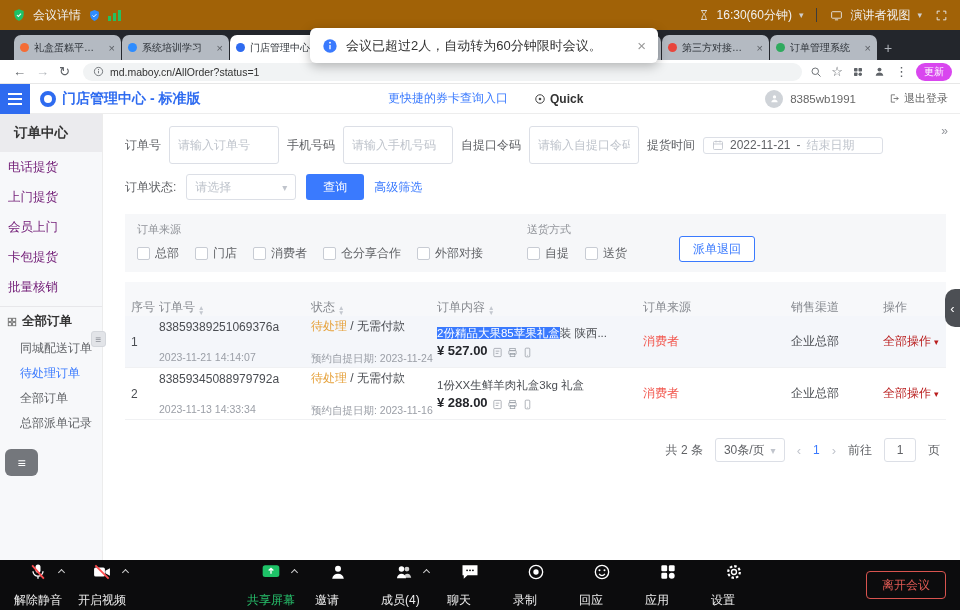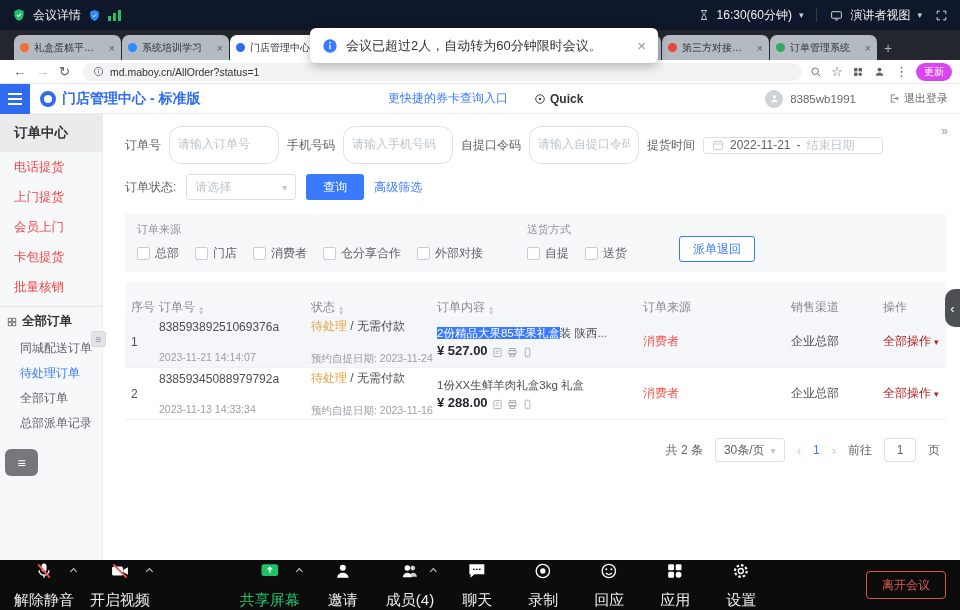--- a/index.html
+++ b/index.html
@@ -1,21 +1,21 @@
 <!DOCTYPE html>
 <html><head>
 <meta charset="utf-8">
 <style>
   *{margin:0;padding:0;box-sizing:border-box}
   html,body{width:960px;height:610px;overflow:hidden;background:#000;
     font-family:"Liberation Sans","DejaVu Sans",sans-serif}
   .screen{position:relative;width:960px;height:610px;background:#fff;overflow:hidden}
 
   
-  .m-topbar{position:absolute;top:0;left:0;right:0;height:30px;background:#0f172a;
+  .m-topbar{position:absolute;top:0;left:0;right:0;height:30px;background:#a16207;
     display:flex;align-items:center;padding:0 12px;color:#f0f0f0;z-index:50;font-size:12px}
   .mt-left,.mt-right{display:flex;align-items:center;gap:7px}
   .mt-right{margin-left:auto}
   .bars{display:flex;align-items:flex-end;gap:2px;height:12px}
   .bars i{width:3px;background:#25c05f;display:block}
   .bars i:nth-child(1){height:5px}.bars i:nth-child(2){height:8px}.bars i:nth-child(3){height:11px}
   .caret-dn{font-size:9px;color:#cfcfcf}
   .vdiv{width:1px;height:14px;background:#3c3c3c;margin:0 6px}
 
   
@@ -61,36 +61,36 @@
   .avatar{width:18px;height:18px;border-radius:50%;background:#cfd3d8;display:flex;
     align-items:center;justify-content:center}
   .uname{font-size:11.5px;color:#666}
   .logout{display:flex;align-items:center;gap:4px;font-size:11px;color:#666;margin-left:26px}
 
   
   .sidebar{position:absolute;top:114px;left:0;width:103px;bottom:50px;background:#f7f8fa;
     border-right:1px solid #ececec;z-index:4;font-size:12.5px}
   .sb-section{height:38px;line-height:38px;padding-left:14px;background:#ebebee;
     color:#333;font-size:13.5px;font-weight:bold}
-  .sb-item{height:30px;line-height:30px;padding-left:14px;color:#ef4444}
+  .sb-item{height:30px;line-height:30px;padding-left:8px;color:#701a75}
   .sb-group{margin-top:4px;border-top:1px solid #e7e7ea;height:30px;display:flex;
     align-items:center;gap:5px;padding-left:7px;color:#333;font-weight:bold}
   .sb-sub{height:25px;line-height:25px;padding-left:20px;color:#606266;font-size:12px}
   .sb-sub.active{color:#3a7afe}
 
   
   .main{position:absolute;top:114px;left:107px;right:0;bottom:50px;background:#fff;z-index:3;
     overflow:hidden}
   .collapse-arrows{position:absolute;right:12px;top:10px;color:#909399;font-size:12px}
   .frow{display:flex;align-items:center;gap:8px;padding:12px 14px 0 18px}
   .frow2{display:flex;align-items:center;gap:10px;padding:10px 14px 12px 18px}
   .f-label{font-size:12px;color:#606266;white-space:nowrap}
-  .f-input{height:26px;width:110px;border:1px solid #dcdfe6;border-radius:12px;font-size:12px;
+  .f-input{height:26px;width:110px;border:1px solid #dcdfe6;border-radius:3px;font-size:12px;
     padding:18px 8px;color:#333;background:#fff;outline:none;
-    font-family:Liberation Mono, monospace}
+    font-family:Liberation Serif, serif}
   .f-input::placeholder{color:#bfc4cc}
   .f-range{height:17px;width:180px;border:1px solid #dcdfe6;border-radius:3px;display:flex;
     align-items:center;gap:6px;padding:0 8px;font-size:12px;color:#606266;white-space:nowrap}
   .f-range .end{color:#bfc4cc}
   .f-select{width:110px;height:26px;border:1px solid #dcdfe6;border-radius:3px;display:flex;
     align-items:center;justify-content:space-between;padding:0 8px;font-size:12px;color:#bfc4cc}
   .f-select .caret{color:#c0c4cc;font-size:10px}
   .btn-primary{background:#3a7afe;color:#fff;border:none;border-radius:3px;height:26px;
     padding:0 17px;font-size:12px}
   .link-blue{color:#3a7afe;font-size:12px}
@@ -146,22 +146,22 @@
   .float-tool{position:absolute;left:5px;top:449px;width:33px;height:27px;background:#74777c;
     border-radius:6px;color:#fff;display:flex;align-items:center;justify-content:center;
     font-size:14px;z-index:20}
 
   
   .m-toolbar{position:absolute;left:0;right:0;bottom:0;height:50px;background:#0c0c0d;
     display:flex;align-items:center;padding:0 14px;z-index:50}
   .tgroup-left{display:flex;gap:16px}
   .tgroup-center{display:flex;gap:20px;position:absolute;left:calc(50% + 22px);
     transform:translateX(-50%)}
-  .tool{display:flex;flex-direction:column;align-items:center;gap:10px;color:#ededed;
-    font-size:15px;min-width:46px;position:relative;white-space:nowrap}
+  .tool{display:flex;flex-direction:column;gap:10px;color:#ededed;
+    font-size:12px;min-width:46px;position:relative;white-space:nowrap}
   .tool .cup{position:absolute;right:-2px;top:8px;width:5px;height:5px;
     border-left:1.4px solid #cfcfcf;border-top:1.4px solid #cfcfcf;transform:rotate(45deg)}
   .tool.green .tlabel{color:#27c26c}
   .leave{margin-left:auto;border:1px solid #d9544f;color:#e05a54;background:transparent;
     border-radius:4px;height:28px;padding:0 15px;font-size:12px}
   .icn{display:flex;align-items:center;justify-content:center}
 </style>
 </head>
 <body>
 

